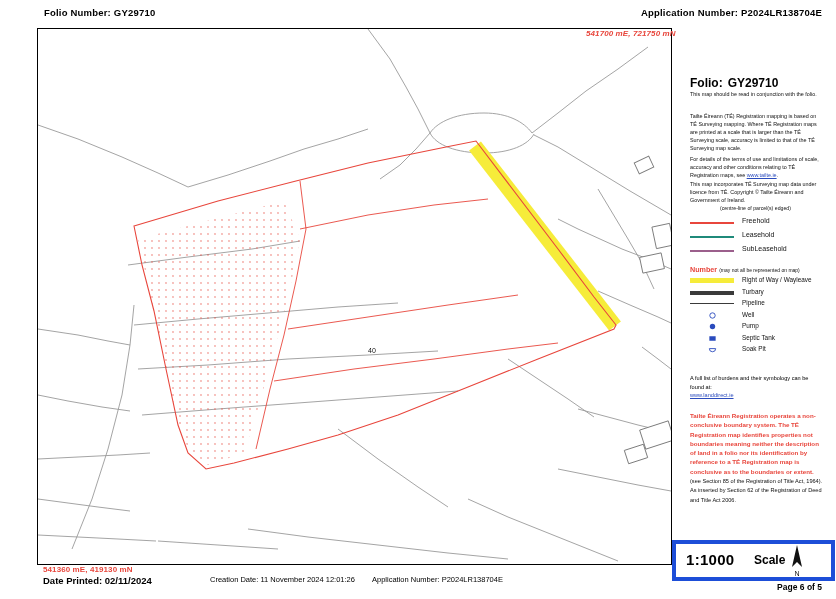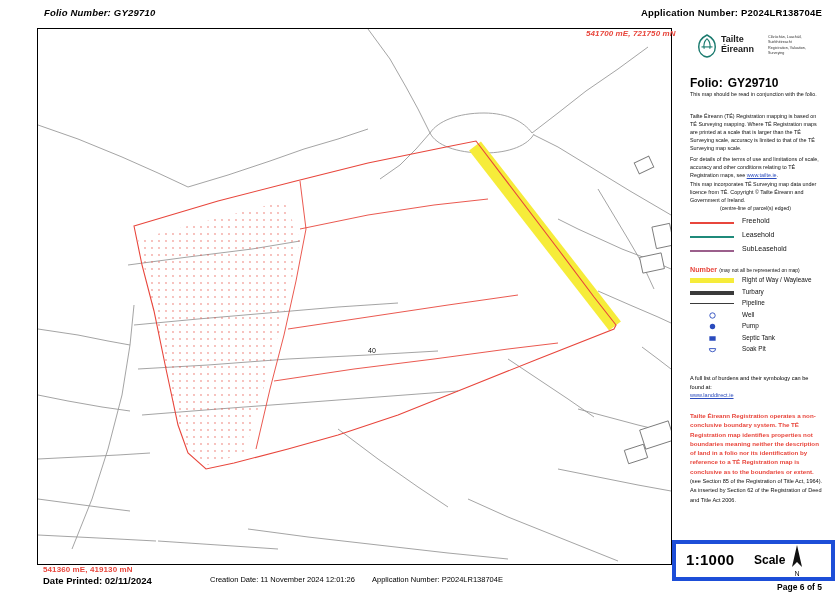--- a/index.html
+++ b/index.html
@@ -23,21 +23,20 @@
   }
 
   
   .folio-number {
     position: absolute;
     left: 44px;
     top: 7px;
     font-size: 9.5px;
     font-weight: bold;
     letter-spacing: 0.2px;
-    font-style: italic;
   }
   .application-number {
     position: absolute;
     right: 14px;
     top: 7px;
     font-size: 9.5px;
     font-weight: bold;
     letter-spacing: 0.2px;
     text-align: right;
   }
@@ -386,31 +385,20 @@
 
       <text class="parcel-label" x="330" y="324">40</text>
     </svg>
   </div>
 
   <div class="coord-top">541700 mE, 721750 mN</div>
   <div class="coord-bottom">541360 mE, 419130 mN</div>
 
   <div class="side-panel">
 
-    <div class="logo-row">
-      <svg class="logo-mark" viewBox="0 0 24 26">
-        <path d="M12 1 C6 4 3 9 3 14 C3 20 7 24 12 25 C17 24 21 20 21 14 C21 9 18 4 12 1 Z" fill="none" stroke="#1a7a6e" stroke-width="1.6"></path>
-        <path d="M12 5 C9 8 8 12 9 16 M12 5 C15 8 16 12 15 16" fill="none" stroke="#1a7a6e" stroke-width="1.2"></path>
-        <path d="M6 14 L18 14" stroke="#1a7a6e" stroke-width="1.2"></path>
-      </svg>
-      <div class="logo-name">Tailte<br>Éireann</div>
-      <div class="logo-sub">
-        Clárúchán, Luacháil,<br>Suirbhéireacht<br>Registration, Valuation,<br>Surveying
-      </div>
-    </div>
 
     <div class="folio-line">
       <span>Folio:</span><span class="val">GY29710</span>
     </div>
 
     <div class="para p1">This map should be read in conjunction with the folio.</div>
     <div class="para p2">Tailte Éireann (TÉ) Registration mapping is based on TÉ Surveying mapping. Where TÉ Registration maps are printed at a scale that is larger than the TÉ Surveying scale, accuracy is limited to that of the TÉ Surveying map scale.</div>
     <div class="para p3">
       <span>For details of the terms of use and limitations of scale, accuracy and other conditions relating to TÉ Registration maps, see </span><span class="link">www.tailte.ie</span><span>.</span>
     </div>

